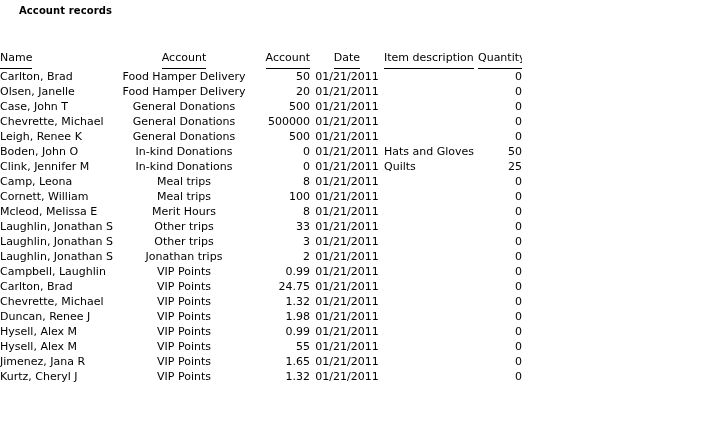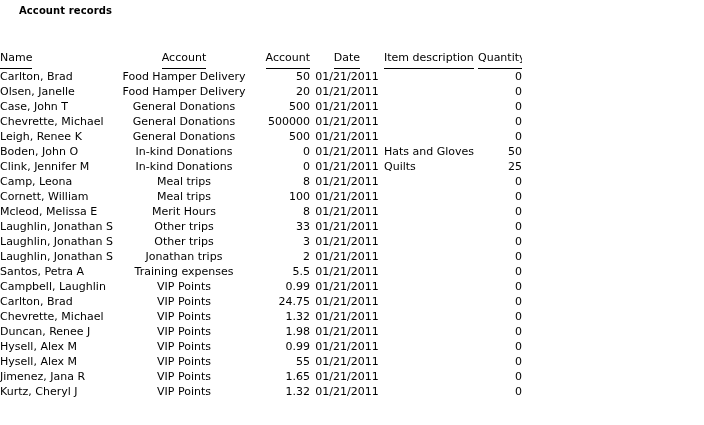--- a/index.html
+++ b/index.html
@@ -219,29 +219,20 @@
         <tr>
           <td class="name">Laughlin, Jonathan S</td>
           <td class="acct">Jonathan trips</td>
           <td class="amt">2</td>
           <td class="date">01/21/2011</td>
           <td class="desc"></td>
           <td class="qty">0</td>
           <td></td>
         </tr>
         <tr>
-          <td class="name">Santos, Petra A</td>
-          <td class="acct">Training expenses</td>
-          <td class="amt">5.5</td>
-          <td class="date">01/21/2011</td>
-          <td class="desc"></td>
-          <td class="qty">0</td>
-          <td></td>
-        </tr>
-        <tr>
           <td class="name">Campbell, Laughlin</td>
           <td class="acct">VIP Points</td>
           <td class="amt">0.99</td>
           <td class="date">01/21/2011</td>
           <td class="desc"></td>
           <td class="qty">0</td>
           <td></td>
         </tr>
         <tr>
           <td class="name">Carlton, Brad</td>

